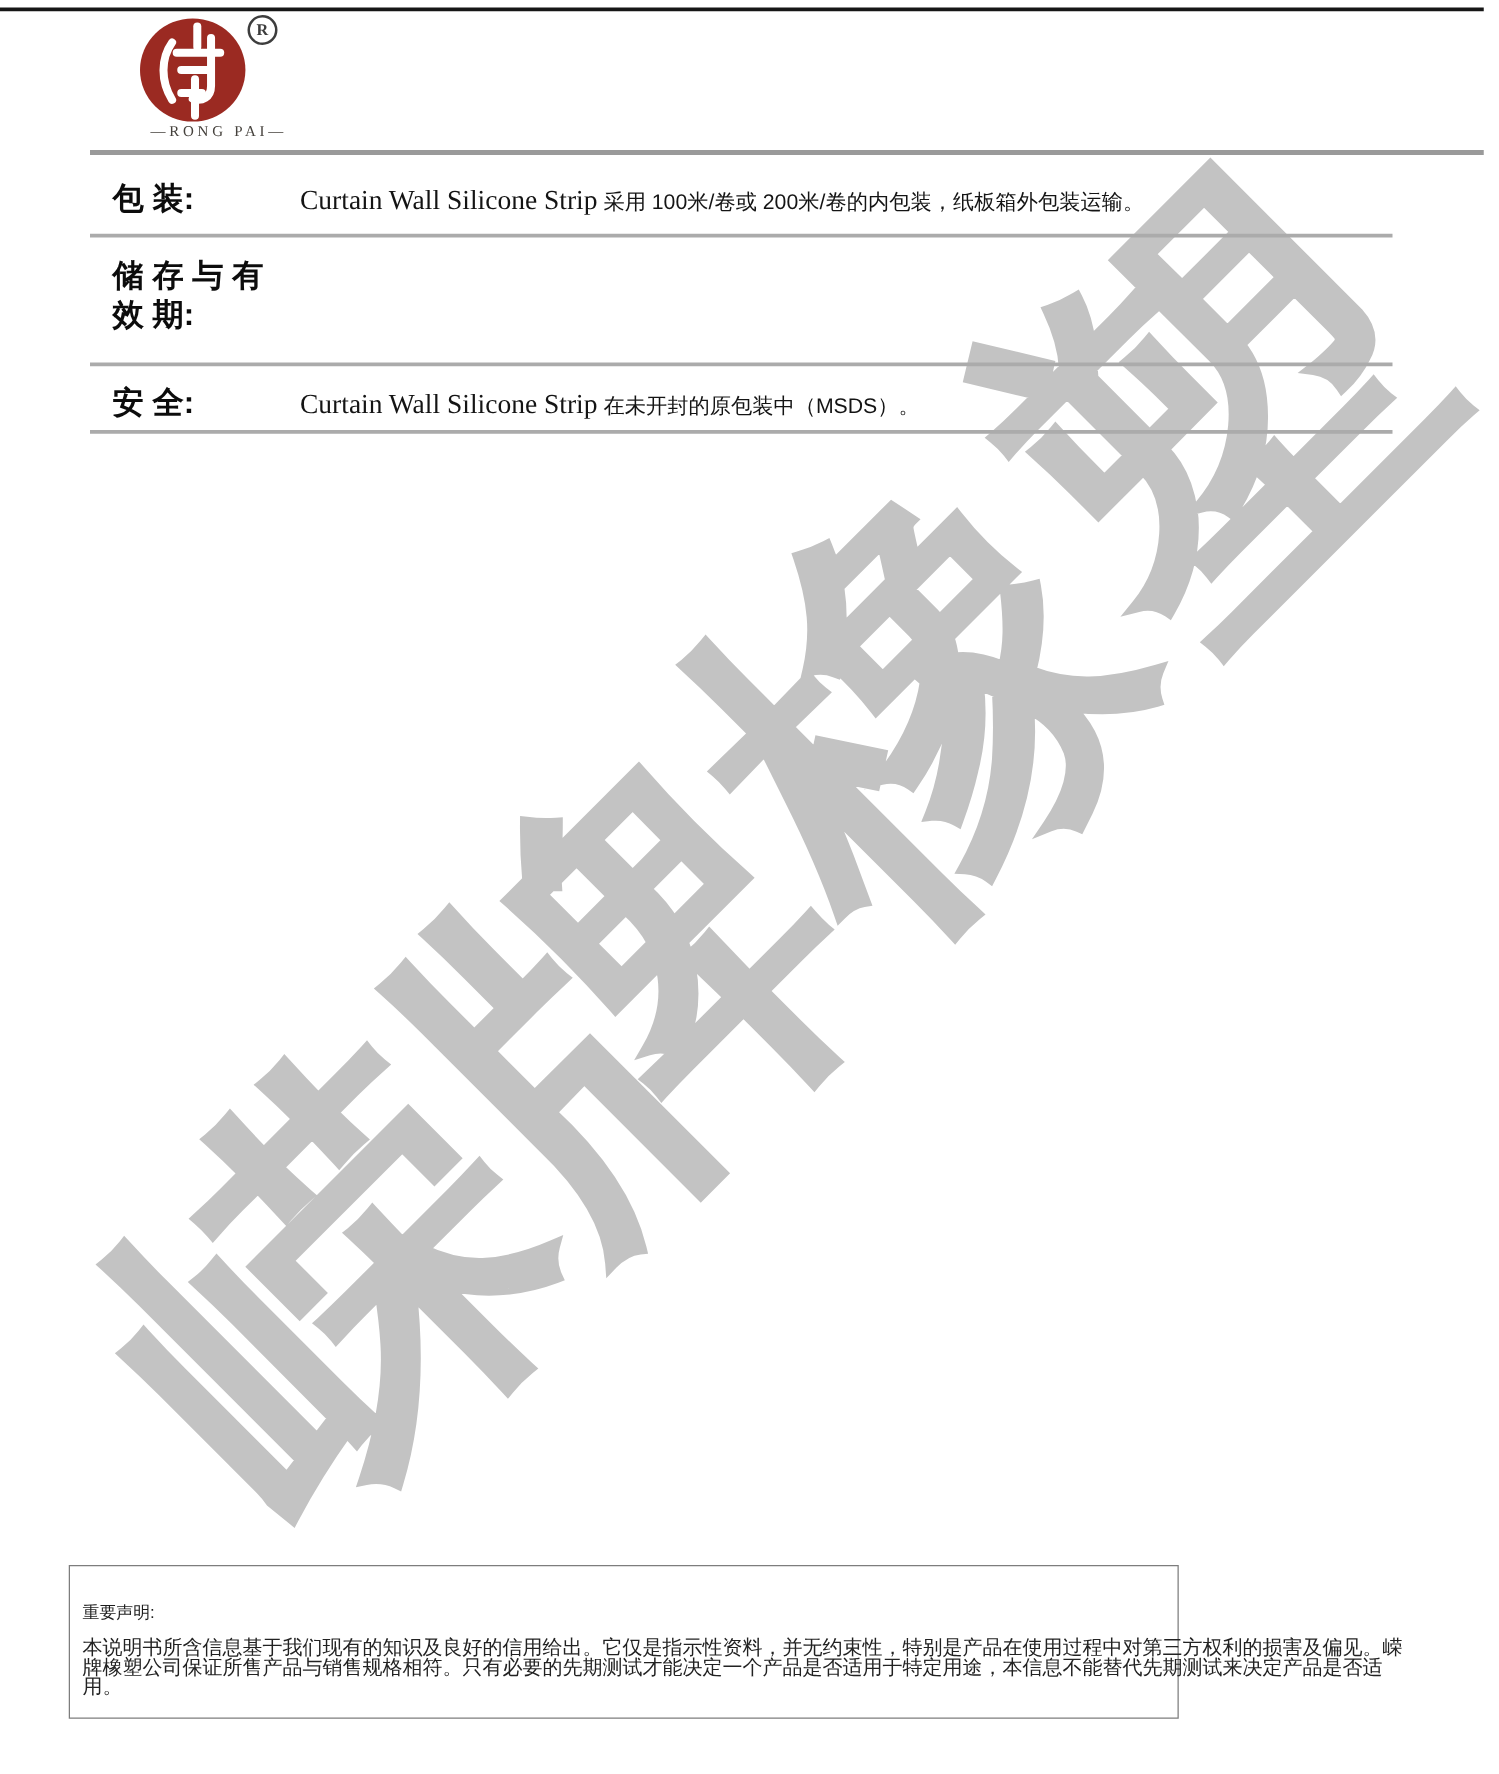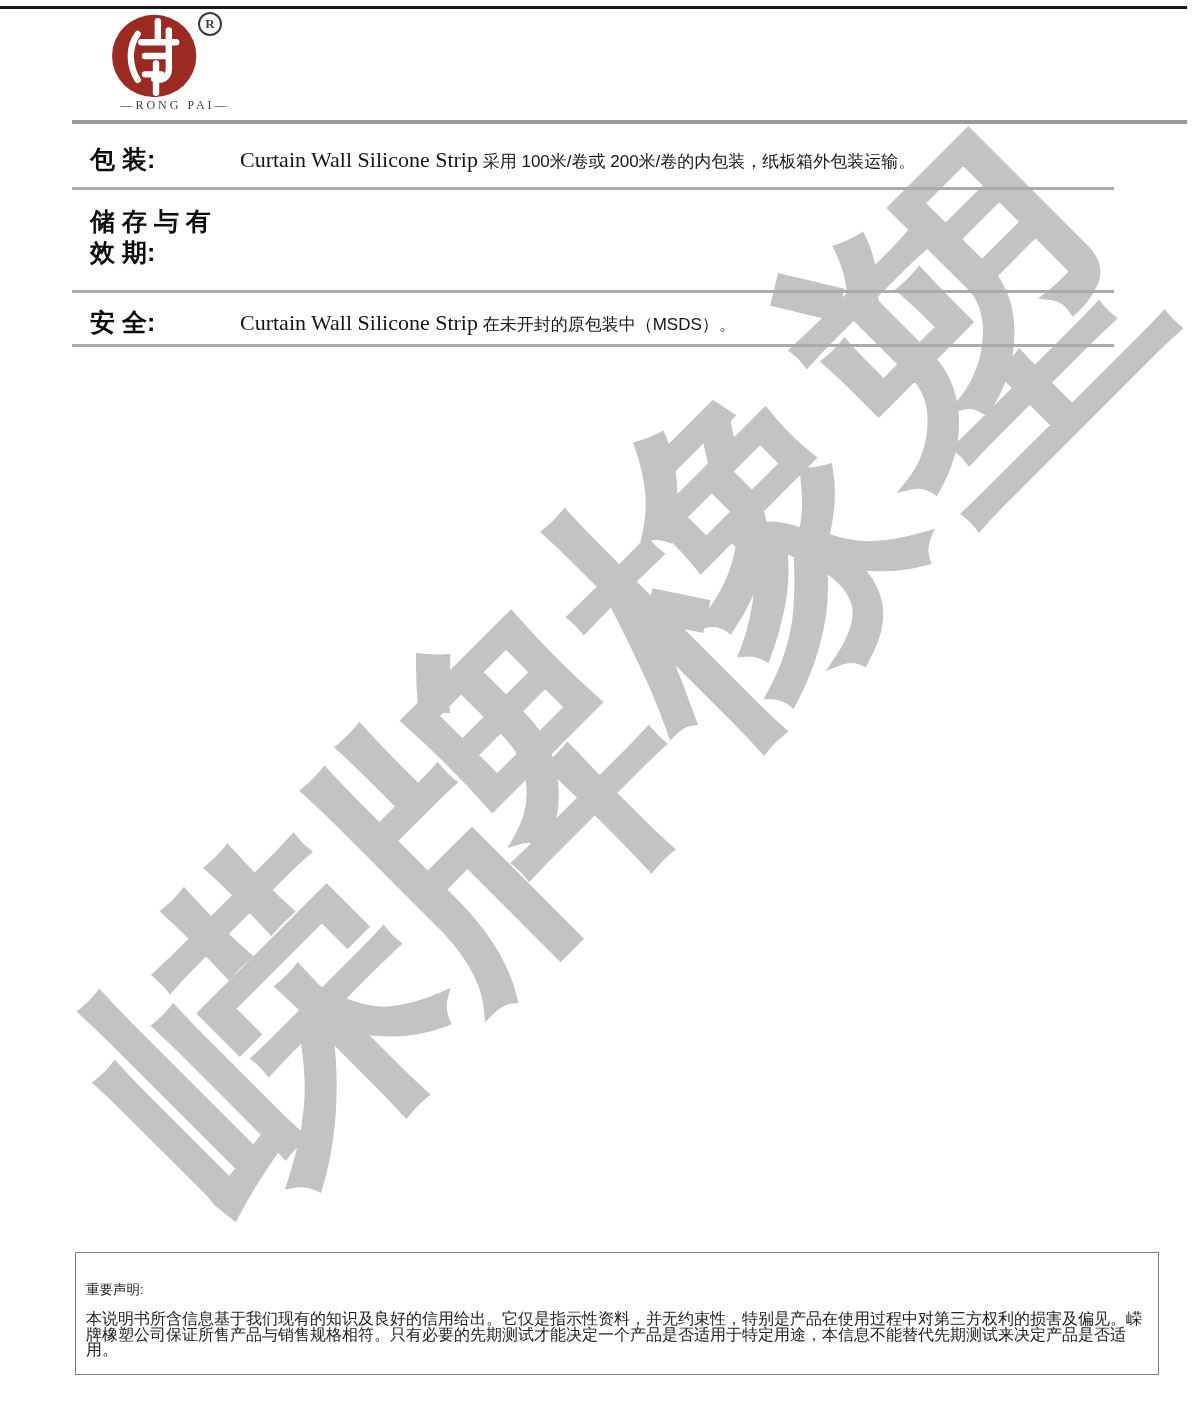--- a/index.html
+++ b/index.html
@@ -61,24 +61,23 @@
   
   .watermark{
     position:absolute;left:153px;top:982px;
     font-size:330px;line-height:1;font-weight:bold;
     white-space:nowrap;color:#c3c3c3;
     transform:rotate(-45deg);transform-origin:0 50%;
     z-index:1;user-select:none;
   }
   
   .disclaimer{
-    position:absolute;left:55px;top:1252px;width:1084px;height:123px;
+    position:absolute;left:55px;top:1252px;width:888px;height:123px;
     border:1px solid #7d7d7d;background:#ffffff;z-index:4;
     box-sizing:border-box;
-    margin-left:20px;
   }
   .disclaimer-title{
     position:absolute;left:10px;top:28px;
     font-size:13.5px;color:#1c1c1c;
   }
   .disclaimer-body{
     position:absolute;left:10px;top:58px;width:1062px;
     font-size:16px;line-height:15.5px;color:#222;
   }
 </style>

